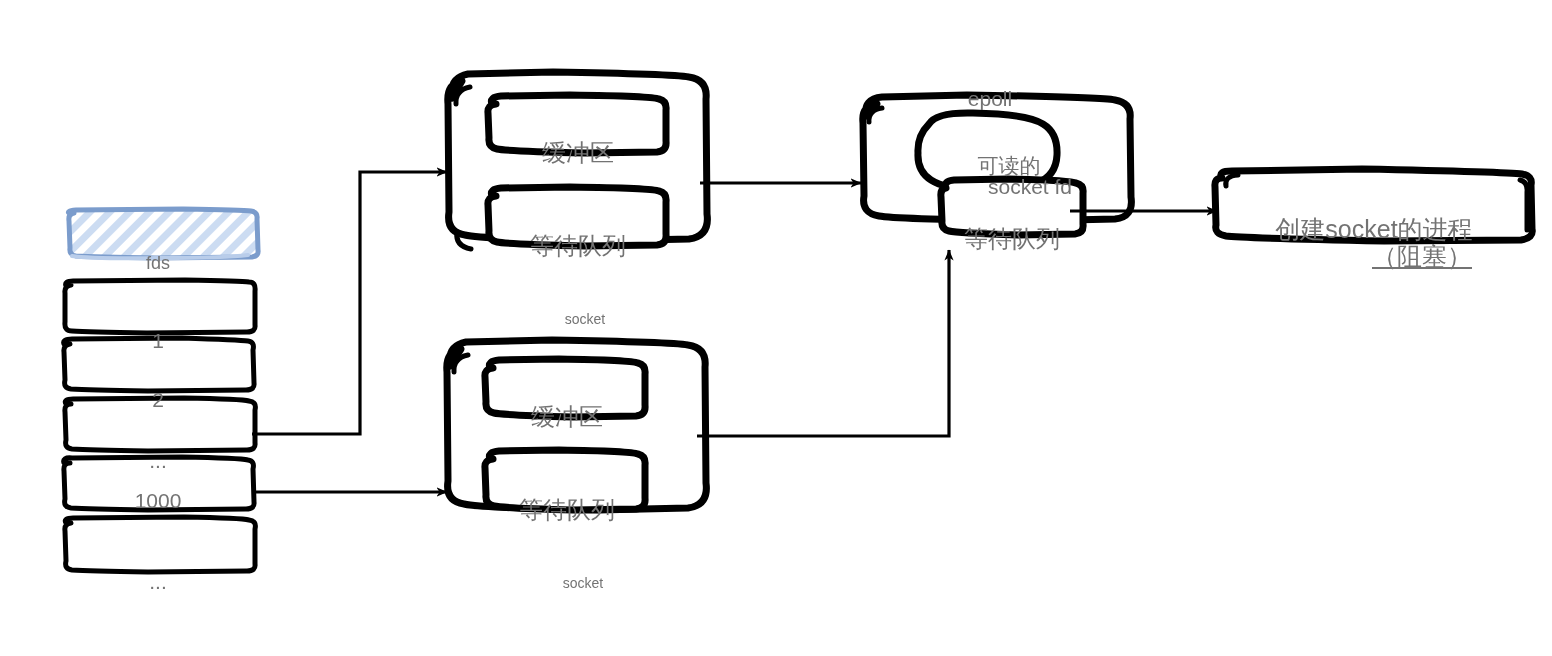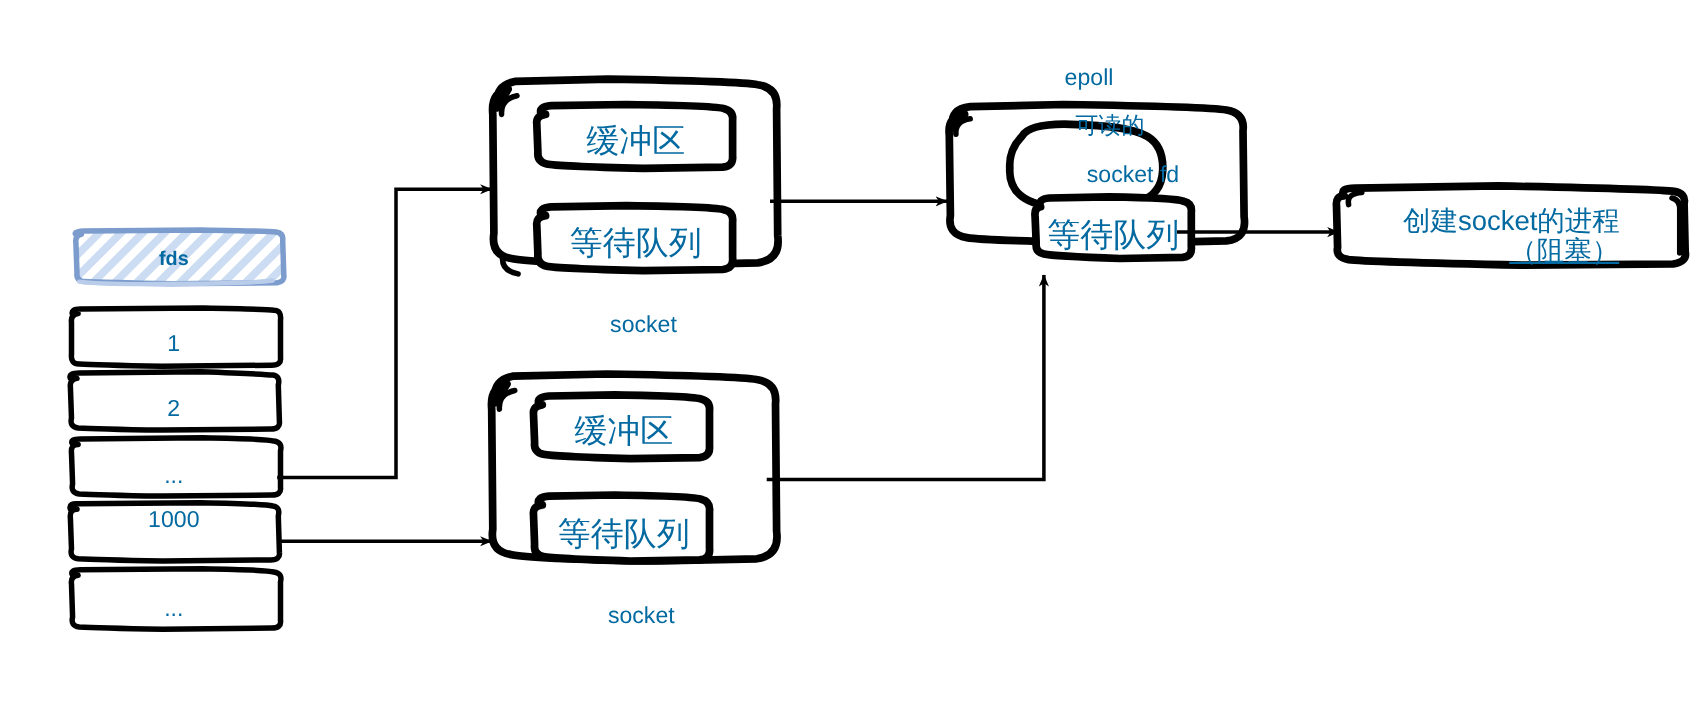--- a/index.html
+++ b/index.html
@@ -15,30 +15,31 @@
     overflow: hidden;
   }
   #canvas {
     position: absolute;
     inset: 0;
     width: 1552px;
     height: 656px;
   }
   .lbl {
     position: absolute;
-    color: #0369a1;
+    color: #737373;
     text-align: center;
     line-height: 1.2;
     white-space: pre;
     pointer-events: none;
+    margin-top: 28px;
     -webkit-font-smoothing: antialiased;
   }
   .lbl-box { font-size: 25px; }
-  .lbl-inner { font-size: 30px; }
-  .lbl-caption { font-size: 21px; }
+  .lbl-inner { font-size: 24px; }
+  .lbl-caption { font-size: 14px; }
   .lbl-fds { font-size: 18px; }
   .lbl-row { font-size: 21px; }
   .lbl-epoll { font-size: 21px; }
   .lbl-oval { font-size: 21px; }
   .hit {
     position: absolute;
     background: transparent;
   }
 </style>
 </head>
@@ -110,38 +111,38 @@
 
   <g fill="none" stroke="#000000" stroke-width="3.2" stroke-linecap="butt" stroke-linejoin="miter">
     <path d="M252,434 L360,434 L360,172 L447,172" marker-end="url(#ah)"></path>
     <path d="M252,492 L447,492" marker-end="url(#ah)"></path>
     <path d="M700,183 L861,183" marker-end="url(#ah)"></path>
     <path d="M697,436 L949,436 L949,250" marker-end="url(#ah)"></path>
     <path d="M1070,211 L1217,211" marker-end="url(#ah)"></path>
   </g>
 </svg>
 
-<div class="lbl lbl-fds" style="left:63px; top:225px; width:190px;font-weight:bold;">fds</div>
+<div class="lbl lbl-fds" style="left:63px; top:225px; width:190px;">fds</div>
 
 <div class="lbl lbl-row" style="left:63px; top:300px; width:190px;">1</div>
 <div class="lbl lbl-row" style="left:63px; top:359px; width:190px;">2</div>
 <div class="lbl lbl-row" style="left:63px; top:420px; width:190px;">...</div>
 <div class="lbl lbl-row" style="left:63px; top:460px; width:190px;">1000</div>
 <div class="lbl lbl-row" style="left:63px; top:541px; width:190px;">...</div>
 
 <div class="lbl lbl-inner" style="left:489px; top:111px; width:178px;">缓冲区</div>
 <div class="lbl lbl-inner" style="left:489px; top:204px; width:178px;">等待队列</div>
 <div class="lbl lbl-caption" style="left:470px; top:283px; width:230px;">socket</div>
 
 <div class="lbl lbl-inner" style="left:487px; top:375px; width:160px;">缓冲区</div>
 <div class="lbl lbl-inner" style="left:487px; top:468px; width:160px;">等待队列</div>
 <div class="lbl lbl-caption" style="left:468px; top:547px; width:230px;">socket</div>
 
 <div class="lbl lbl-epoll" style="left:900px; top:58px; width:180px;">epoll</div>
-<div class="lbl lbl-oval" style="left:935px; top:102px; width:148px;">可读的</div>
+<div class="lbl lbl-oval" style="left:935px; top:125px; width:148px;">可读的</div>
 <div class="lbl lbl-oval" style="left:956px; top:146px; width:148px;">socket fd</div>
 <div class="lbl lbl-inner" style="left:944px; top:197px; width:136px;">等待队列</div>
 
 <div class="lbl lbl-box" style="left:1224px; top:186px; width:300px;">创建socket的进程</div>
 <div class="lbl lbl-box" style="left:1272px; top:213px; width:300px;text-decoration:underline;">（阻塞）</div>
 
 <div class="hit" style="left:63px; top:208px; width:194px; height:52px;"></div>
 <div class="hit" style="left:63px; top:278px; width:194px; height:58px;"></div>
 <div class="hit" style="left:63px; top:337px; width:194px; height:59px;"></div>
 <div class="hit" style="left:63px; top:397px; width:194px; height:59px;"></div>

